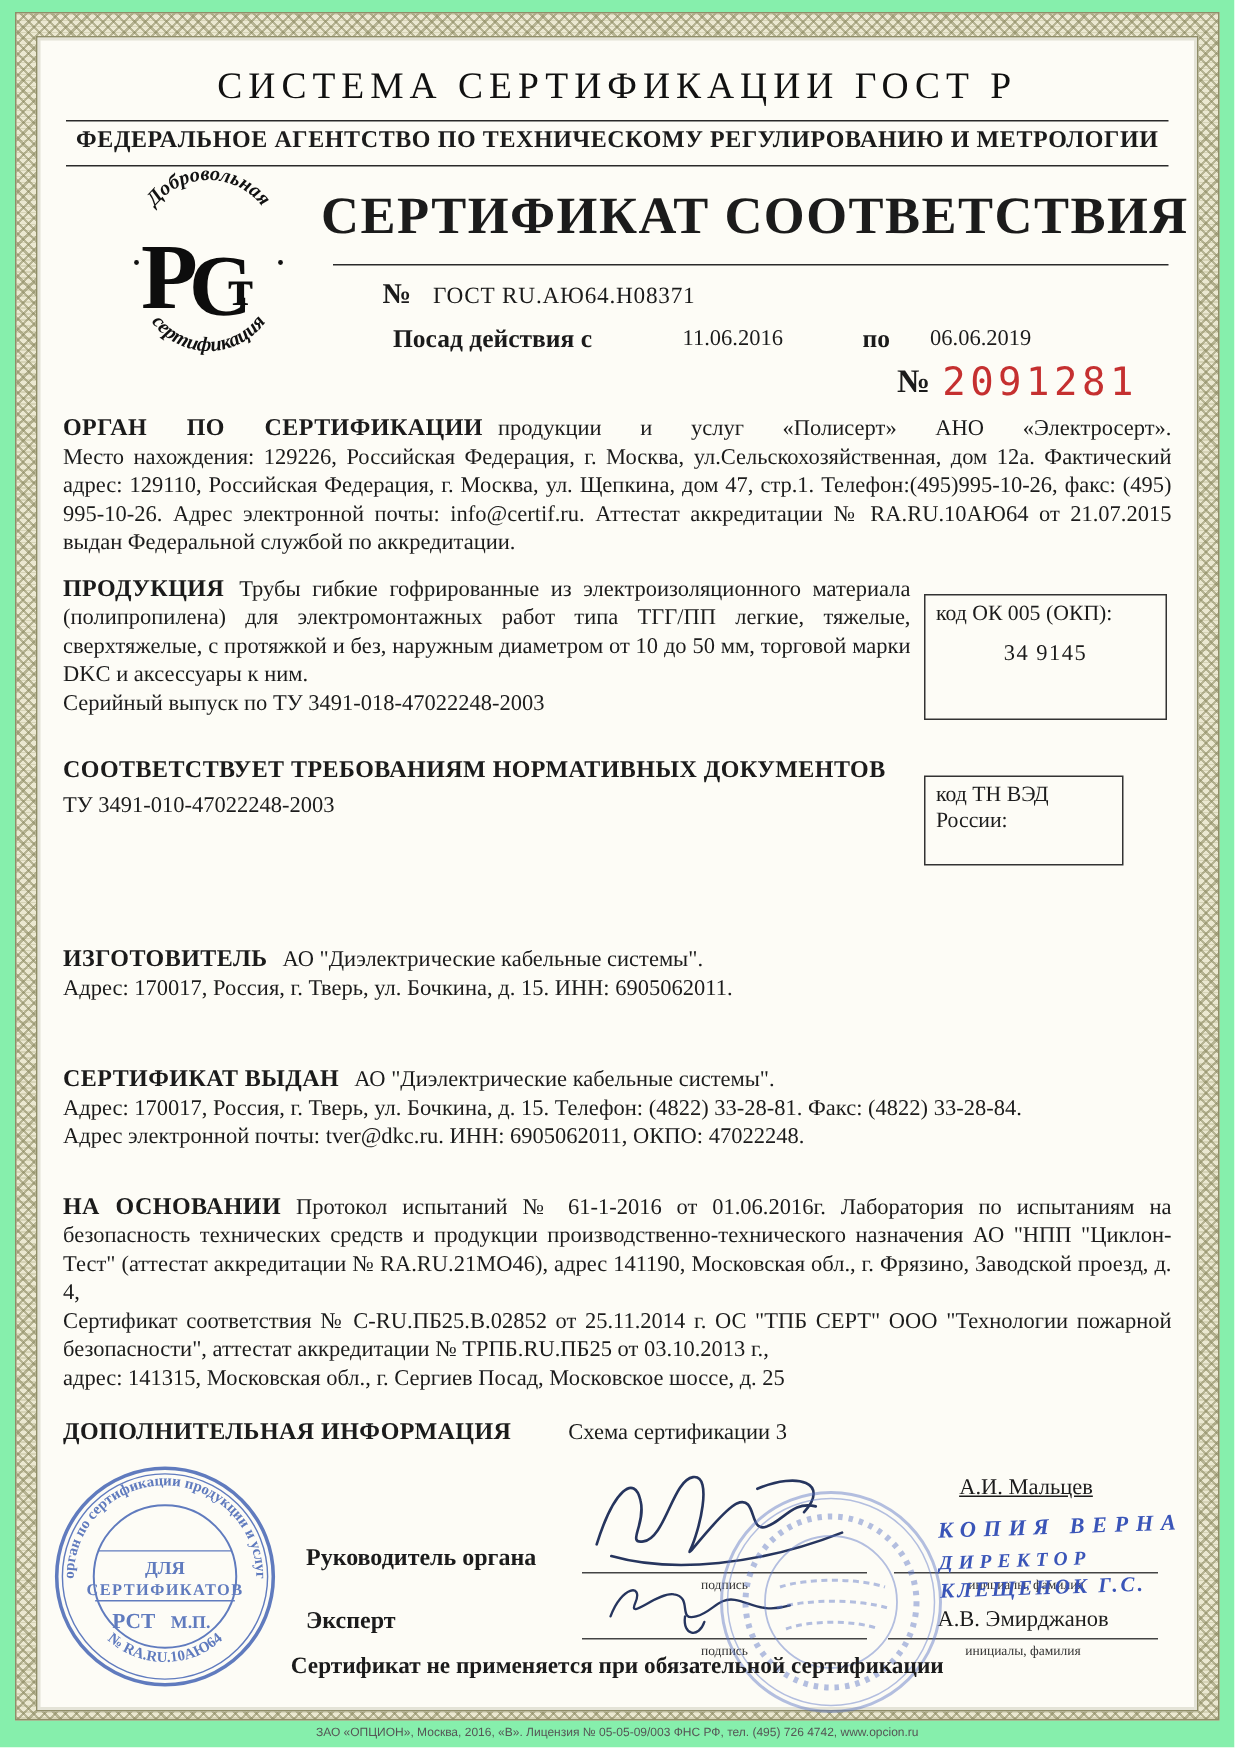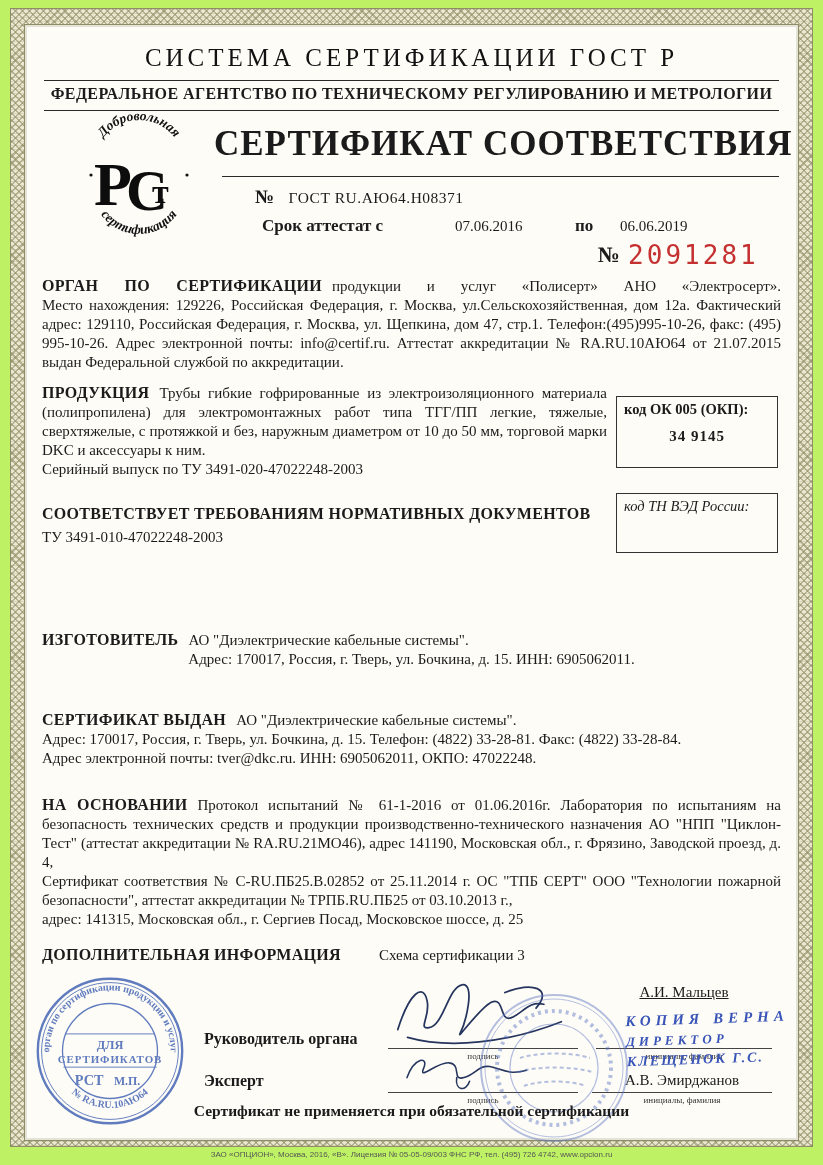--- a/index.html
+++ b/index.html
@@ -1,19 +1,19 @@
 <!DOCTYPE html>
 <html><head>
 <meta charset="utf-8">
 <style>
   * { margin:0; padding:0; box-sizing:border-box; }
   html,body { background:#ffffff; }
   .page {
     position:relative; width:823px; height:1165px; margin:0 auto;
-    background:#bef264; overflow:hidden;
+    background:#86efac; overflow:hidden;
     font-family:"Liberation Serif", serif; color:#1b1b1b;
   }
   
   .frame {
     position:absolute; left:10px; right:10px; top:8px; bottom:18px;
     border:1px solid #8f8d68;
     background:
       repeating-linear-gradient(45deg, rgba(139,137,96,.55) 0 1.5px, rgba(0,0,0,0) 1.5px 5px),
       repeating-linear-gradient(-45deg, rgba(139,137,96,.55) 0 1.5px, rgba(0,0,0,0) 1.5px 5px),
       repeating-linear-gradient(0deg, rgba(166,164,122,.30) 0 1px, rgba(0,0,0,0) 1px 4px),
@@ -113,54 +113,54 @@
     <text x="66" y="90" font-size="34" font-weight="bold" fill="#0d0d0d">т</text>
   </svg>
 
   <div class="abs doc-title">СЕРТИФИКАТ СООТВЕТСТВИЯ</div>
   <div class="abs title-rule"></div>
 
   <div class="abs certno">
     <span class="no-label">№</span><span>ГОСТ RU.АЮ64.Н08371</span>
   </div>
 
-  <span class="abs val-label" style="left:262px; top:216px;">Срок аттестат с</span>
-  <span class="abs val-date" style="left:455px; top:218px;">07.06.2016</span>
+  <span class="abs val-label" style="left:262px; top:216px;">Посад действия с</span>
+  <span class="abs val-date" style="left:455px; top:218px;">11.06.2016</span>
   <span class="abs val-label" style="left:575px; top:216px;">по</span>
   <span class="abs val-date" style="left:620px; top:218px;">06.06.2019</span>
 
   <div class="abs blank-no">
     <span class="no-label">№</span><span class="blank-val">2091281</span>
   </div>
 
   <div class="abs" style="left:42px; right:42px; top:276px;">
     <div class="line-spread">
       <b class="sec inline-sec">ОРГАН ПО СЕРТИФИКАЦИИ</b><span>продукции и услуг «Полисерт» АНО «Электросерт».</span>
     </div>
     <div class="par">Место нахождения: 129226, Российская Федерация, г. Москва, ул.Сельскохозяйственная, дом 12а. Фактический адрес: 129110, Российская Федерация, г. Москва, ул. Щепкина, дом 47, стр.1. Телефон:(495)995-10-26, факс: (495) 995-10-26. Адрес электронной почты: info@certif.ru. Аттестат аккредитации № RA.RU.10АЮ64 от 21.07.2015 выдан Федеральной службой по аккредитации.</div>
   </div>
 
   <div class="abs" style="left:42px; top:383px; width:565px;">
     <div class="par"><b class="sec inline-sec">ПРОДУКЦИЯ</b><span>Трубы гибкие гофрированные из электроизоляционного материала (полипропилена) для электромонтажных работ типа ТГГ/ПП легкие, тяжелые, сверхтяжелые, с протяжкой и без, наружным диаметром от 10 до 50 мм, торговой марки DKC и аксессуары к ним.</span></div>
-    <div class="par" style="text-align:left;">Серийный выпуск по ТУ 3491-020-47022248-2003</div>
-  </div>
-  <div class="codebox" style="left:616px; top:396px; width:162px; height:72px;font-weight:bold;">
+    <div class="par" style="text-align:left;">Серийный выпуск по ТУ 3491-018-47022248-2003</div>
+  </div>
+  <div class="codebox" style="left:616px; top:396px; width:162px; height:84px;">
     <div>код ОК 005 (ОКП):</div>
     <div class="cb-val">34 9145</div>
   </div>
 
   <div class="abs sec" style="left:42px; top:505px;">СООТВЕТСТВУЕТ ТРЕБОВАНИЯМ НОРМАТИВНЫХ ДОКУМЕНТОВ</div>
   <div class="abs par" style="left:42px; top:528px; width:560px; text-align:left;">ТУ 3491-010-47022248-2003</div>
-  <div class="codebox" style="left:616px; top:493px; width:162px; height:60px;font-style:italic;">
+  <div class="codebox" style="left:616px; top:517px; width:133px; height:60px;">
     <div>код ТН ВЭД России:</div>
   </div>
 
   <div class="abs" style="left:42px; right:42px; top:630px;">
     <div style="font-size:15px; line-height:20px;"><b class="sec inline-sec">ИЗГОТОВИТЕЛЬ</b><span>АО "Диэлектрические кабельные системы".</span></div>
-    <div class="par" style="text-align:center;">Адрес: 170017, Россия, г. Тверь, ул. Бочкина, д. 15. ИНН: 6905062011.</div>
+    <div class="par" style="text-align:left;">Адрес: 170017, Россия, г. Тверь, ул. Бочкина, д. 15. ИНН: 6905062011.</div>
   </div>
 
   <div class="abs" style="left:42px; right:42px; top:710px;">
     <div style="font-size:15px; line-height:20px;"><b class="sec inline-sec">СЕРТИФИКАТ ВЫДАН</b><span>АО "Диэлектрические кабельные системы".</span></div>
     <div class="par" style="text-align:left;">Адрес: 170017, Россия, г. Тверь, ул. Бочкина, д. 15. Телефон: (4822) 33-28-81. Факс: (4822) 33-28-84.</div>
     <div class="par" style="text-align:left;">Адрес электронной почты: tver@dkc.ru. ИНН: 6905062011, ОКПО: 47022248.</div>
   </div>
 
   <div class="abs" style="left:42px; right:42px; top:795px;">
     <div class="par"><b class="sec inline-sec">НА ОСНОВАНИИ</b><span>Протокол испытаний № 61-1-2016 от 01.06.2016г. Лаборатория по испытаниям на безопасность технических средств и продукции производственно-технического назначения АО "НПП "Циклон-Тест" (аттестат аккредитации № RA.RU.21МО46), адрес 141190, Московская обл., г. Фрязино, Заводской проезд, д. 4,</span></div>

